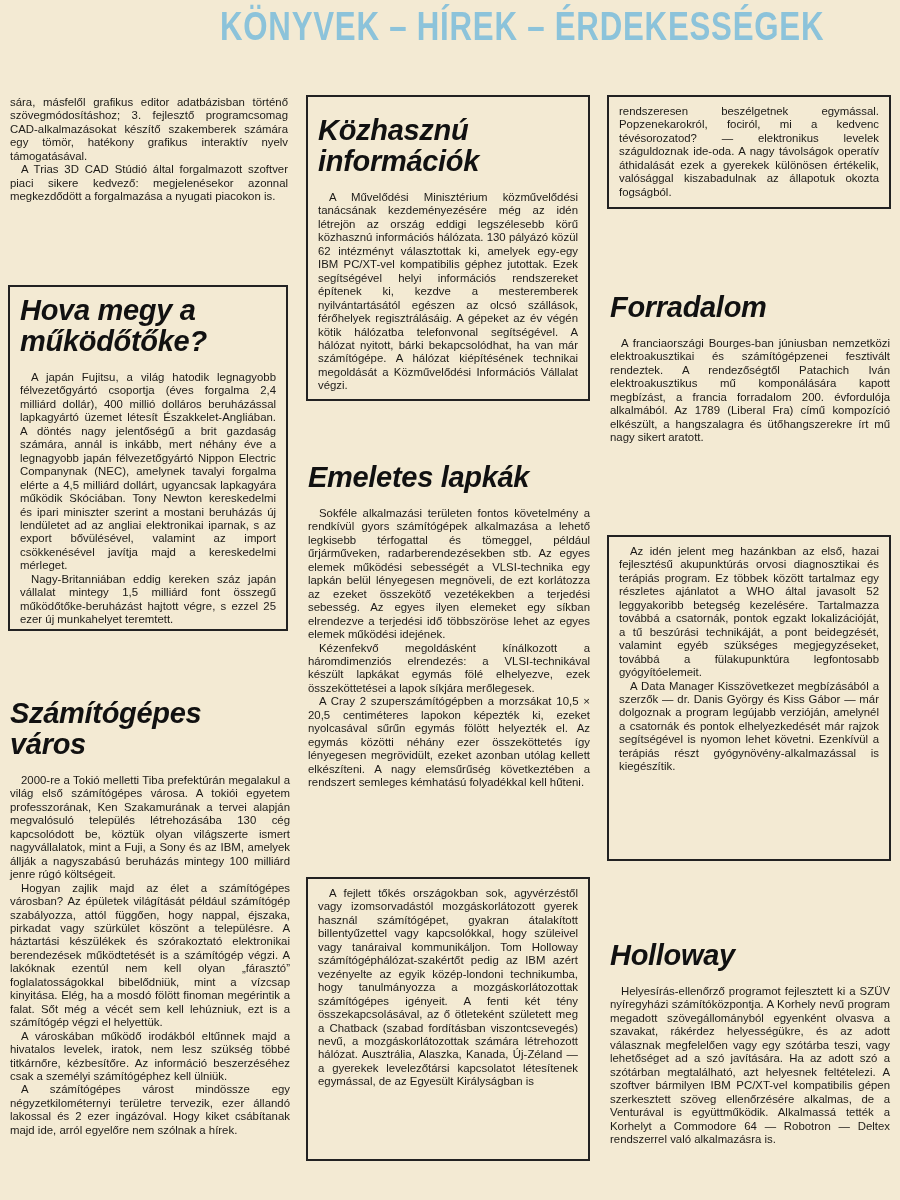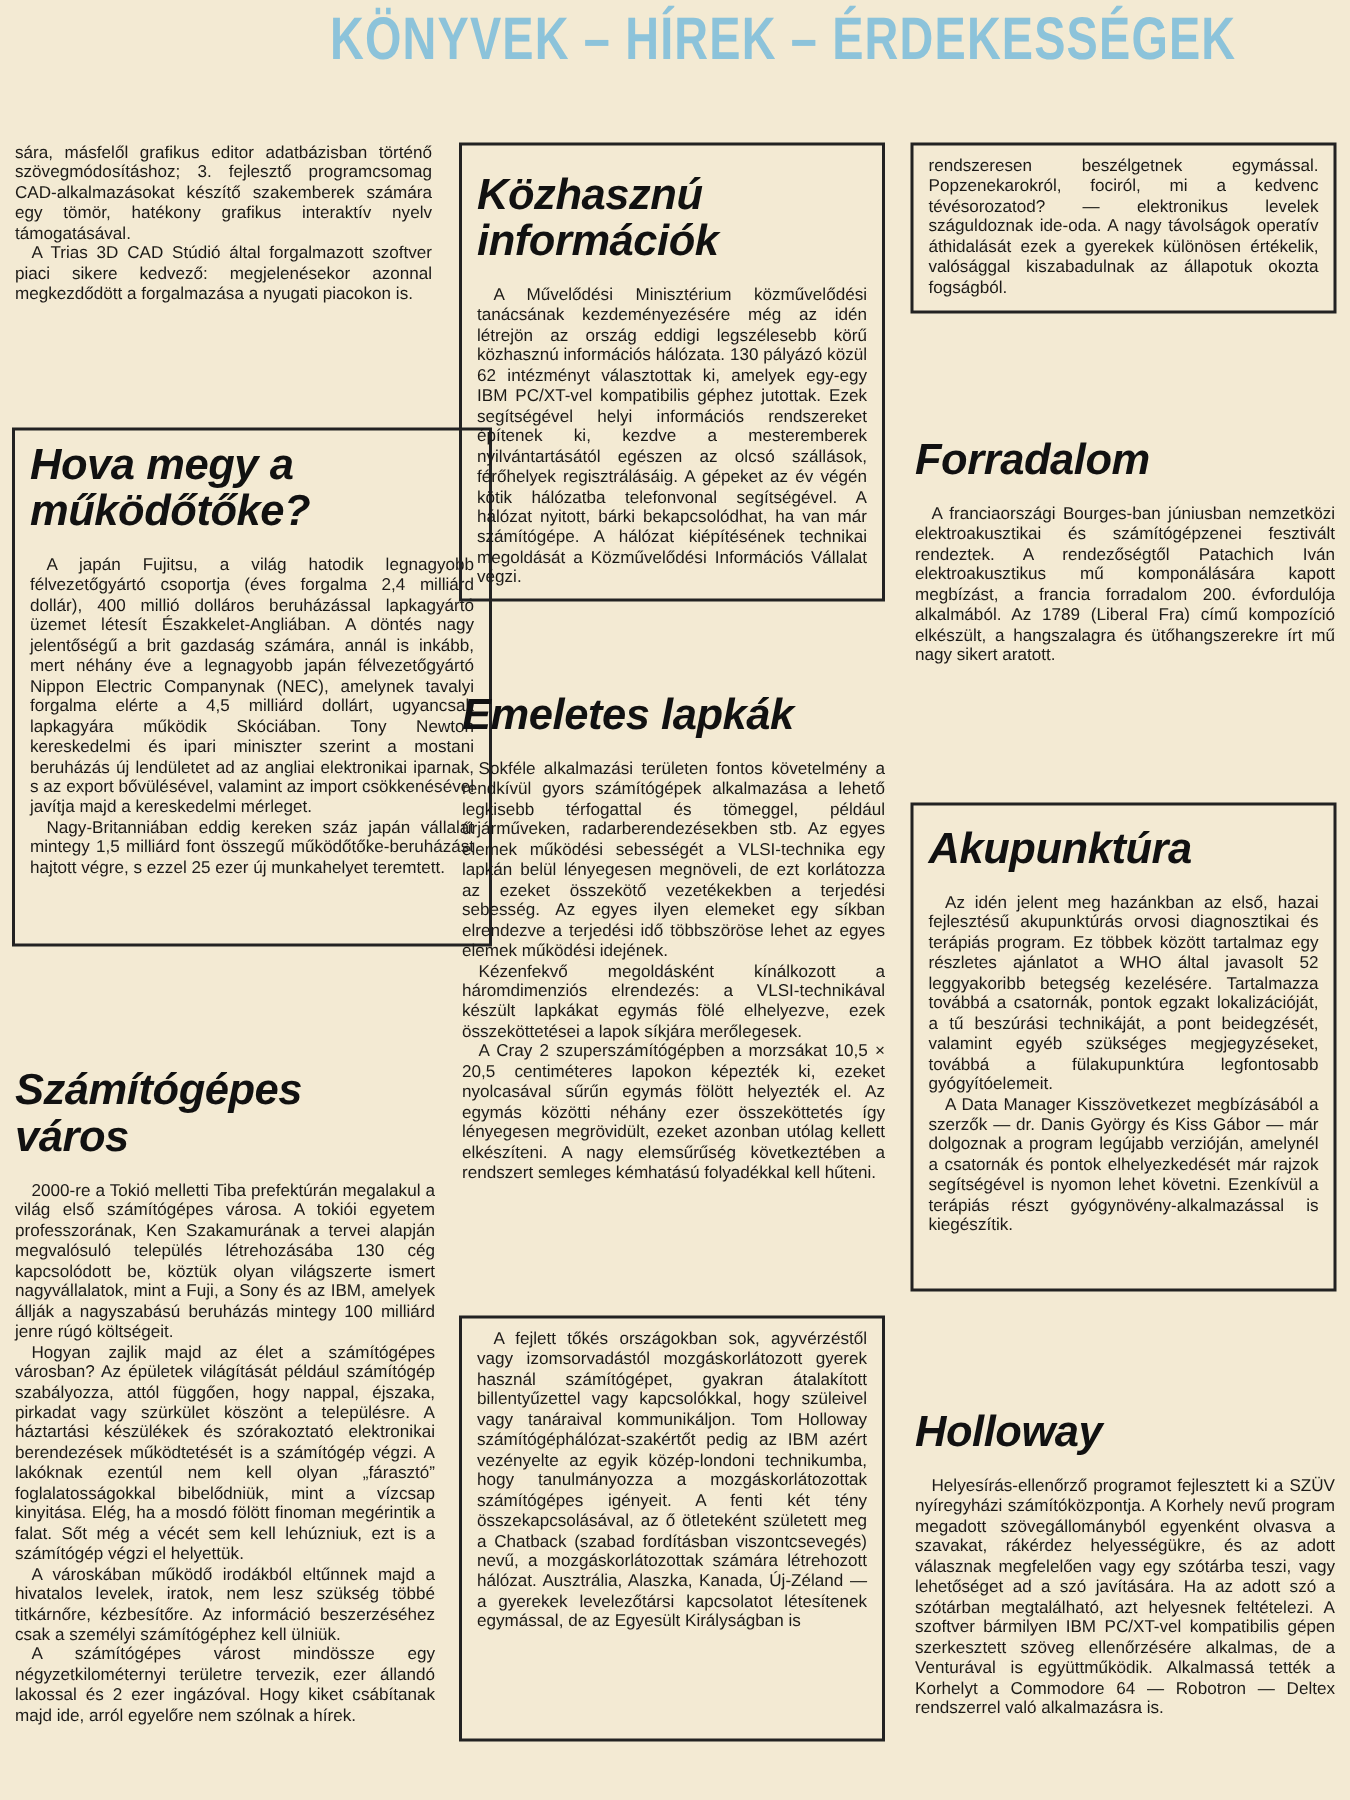--- a/index.html
+++ b/index.html
@@ -32,28 +32,28 @@
 </head>
 <body>
 
 <div class="masthead">KÖNYVEK – HÍREK – ÉRDEKESSÉGEK</div>
 
 <div class="blk" style="left:10px; top:96px; width:278px;">
   <div class="p">sára, másfelől grafikus editor adatbázisban történő szövegmódosításhoz; 3. fejlesztő programcsomag CAD-alkalmazásokat készítő szakemberek számára egy tömör, hatékony grafikus interaktív nyelv támogatásával.</div>
   <div class="p ind">A Trias 3D CAD Stúdió által forgalmazott szoftver piaci sikere kedvező: megjelenésekor azonnal megkezdődött a forgalmazása a nyugati piacokon is.</div>
 </div>
 
-<div class="blk box" style="left:8px; top:285px; width:320px; height:346px;">
+<div class="blk box" style="left:8px; top:285px; width:280px; height:346px;">
   <div class="h" style="width:220px;">Hova megy a működőtőke?</div>
   <div class="p ind">A japán Fujitsu, a világ hatodik legnagyobb félvezetőgyártó csoportja (éves forgalma 2,4 milliárd dollár), 400 millió dolláros beruházással lapkagyártó üzemet létesít Északkelet-Angliában. A döntés nagy jelentőségű a brit gazdaság számára, annál is inkább, mert néhány éve a legnagyobb japán félvezetőgyártó Nippon Electric Companynak (NEC), amelynek tavalyi forgalma elérte a 4,5 milliárd dollárt, ugyancsak lapkagyára működik Skóciában. Tony Newton kereskedelmi és ipari miniszter szerint a mostani beruházás új lendületet ad az angliai elektronikai iparnak, s az export bővülésével, valamint az import csökkenésével javítja majd a kereskedelmi mérleget.</div>
   <div class="p ind">Nagy-Britanniában eddig kereken száz japán vállalat mintegy 1,5 milliárd font összegű működőtőke-beruházást hajtott végre, s ezzel 25 ezer új munkahelyet teremtett.</div>
 </div>
 
 <div class="blk" style="left:10px; top:698px; width:280px;">
-  <div class="h" style="width:220px; margin-bottom:14px;margin-top:14px;">Számítógépes város</div>
+  <div class="h" style="width:220px; margin-bottom:14px;">Számítógépes város</div>
   <div class="p ind">2000-re a Tokió melletti Tiba prefektúrán megalakul a világ első számítógépes városa. A tokiói egyetem professzorának, Ken Szakamurának a tervei alapján megvalósuló település létrehozásába 130 cég kapcsolódott be, köztük olyan világszerte ismert nagyvállalatok, mint a Fuji, a Sony és az IBM, amelyek állják a nagyszabású beruházás mintegy 100 milliárd jenre rúgó költségeit.</div>
   <div class="p ind">Hogyan zajlik majd az élet a számítógépes városban? Az épületek világítását például számítógép szabályozza, attól függően, hogy nappal, éjszaka, pirkadat vagy szürkület köszönt a településre. A háztartási készülékek és szórakoztató elektronikai berendezések működtetését is a számítógép végzi. A lakóknak ezentúl nem kell olyan „fárasztó” foglalatosságokkal bibelődniük, mint a vízcsap kinyitása. Elég, ha a mosdó fölött finoman megérintik a falat. Sőt még a vécét sem kell lehúzniuk, ezt is a számítógép végzi el helyettük.</div>
   <div class="p ind">A városkában működő irodákból eltűnnek majd a hivatalos levelek, iratok, nem lesz szükség többé titkárnőre, kézbesítőre. Az információ beszerzéséhez csak a személyi számítógéphez kell ülniük.</div>
   <div class="p ind">A számítógépes várost mindössze egy négyzetkilométernyi területre tervezik, ezer állandó lakossal és 2 ezer ingázóval. Hogy kiket csábítanak majd ide, arról egyelőre nem szólnak a hírek.</div>
 </div>
 
 <div class="blk box" style="left:306px; top:95px; width:284px; height:306px;">
   <div class="h" style="width:200px;margin-top:10px;">Közhasznú információk</div>
   <div class="p ind">A Művelődési Minisztérium közművelődési tanácsának kezdeményezésére még az idén létrejön az ország eddigi legszélesebb körű közhasznú információs hálózata. 130 pályázó közül 62 intézményt választottak ki, amelyek egy-egy IBM PC/XT-vel kompatibilis géphez jutottak. Ezek segítségével helyi információs rendszereket építenek ki, kezdve a mesteremberek nyilvántartásától egészen az olcsó szállások, férőhelyek regisztrálásáig. A gépeket az év végén kötik hálózatba telefonvonal segítségével. A hálózat nyitott, bárki bekapcsolódhat, ha van már számítógépe. A hálózat kiépítésének technikai megoldását a Közművelődési Információs Vállalat végzi.</div>
 </div>
@@ -72,21 +72,20 @@
 <div class="blk box" style="left:607px; top:95px; width:284px; height:114px; ">
   <div class="p">rendszeresen beszélgetnek egymással. Popzenekarokról, fociról, mi a kedvenc tévésorozatod? — elektronikus levelek száguldoznak ide-oda. A nagy távolságok operatív áthidalását ezek a gyerekek különösen értékelik, valósággal kiszabadulnak az állapotuk okozta fogságból.</div>
 </div>
 
 <div class="blk" style="left:610px; top:292px; width:280px;">
   <div class="h" style="margin-bottom:14px;">Forradalom</div>
   <div class="p ind">A franciaországi Bourges-ban júniusban nemzetközi elektroakusztikai és számítógépzenei fesztivált rendeztek. A rendezőségtől Patachich Iván elektroakusztikus mű komponálására kapott megbízást, a francia forradalom 200. évfordulója alkalmából. Az 1789 (Liberal Fra) című kompozíció elkészült, a hangszalagra és ütőhangszerekre írt mű nagy sikert aratott.</div>
 </div>
 
 <div class="blk box" style="left:607px; top:535px; width:284px; height:326px;">
-  <div class="h" style="margin-top:6px; margin-bottom:14px;">Akupunktúra</div>
   <div class="p ind">Az idén jelent meg hazánkban az első, hazai fejlesztésű akupunktúrás orvosi diagnosztikai és terápiás program. Ez többek között tartalmaz egy részletes ajánlatot a WHO által javasolt 52 leggyakoribb betegség kezelésére. Tartalmazza továbbá a csatornák, pontok egzakt lokalizációját, a tű beszúrási technikáját, a pont beidegzését, valamint egyéb szükséges megjegyzéseket, továbbá a fülakupunktúra legfontosabb gyógyítóelemeit.</div>
   <div class="p ind">A Data Manager Kisszövetkezet megbízásából a szerzők — dr. Danis György és Kiss Gábor — már dolgoznak a program legújabb verzióján, amelynél a csatornák és pontok elhelyezkedését már rajzok segítségével is nyomon lehet követni. Ezenkívül a terápiás részt gyógynövény-alkalmazással is kiegészítik.</div>
 </div>
 
 <div class="blk" style="left:610px; top:940px; width:280px;">
   <div class="h" style="margin-bottom:14px;">Holloway</div>
   <div class="p ind">Helyesírás-ellenőrző programot fejlesztett ki a SZÜV nyíregyházi számítóközpontja. A Korhely nevű program megadott szövegállományból egyenként olvasva a szavakat, rákérdez helyességükre, és az adott válasznak megfelelően vagy egy szótárba teszi, vagy lehetőséget ad a szó javítására. Ha az adott szó a szótárban megtalálható, azt helyesnek feltételezi. A szoftver bármilyen IBM PC/XT-vel kompatibilis gépen szerkesztett szöveg ellenőrzésére alkalmas, de a Venturával is együttműködik. Alkalmassá tették a Korhelyt a Commodore 64 — Robotron — Deltex rendszerrel való alkalmazásra is.</div>
 </div>
 
 <div class="pagenum">47</div>

